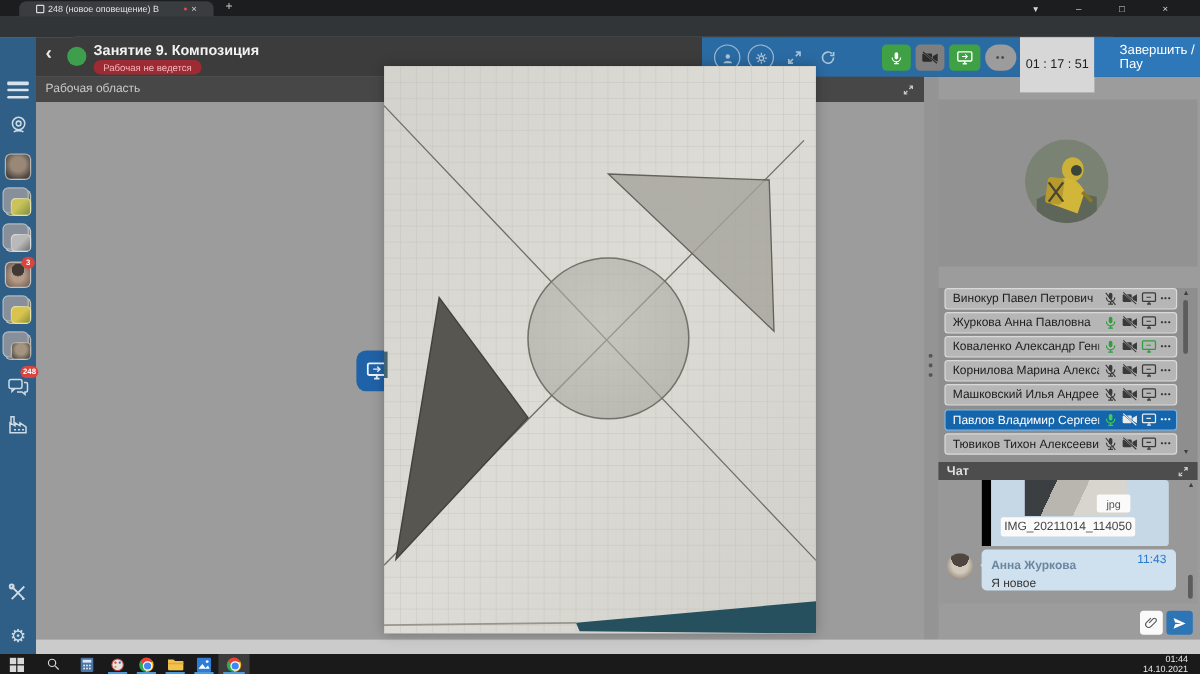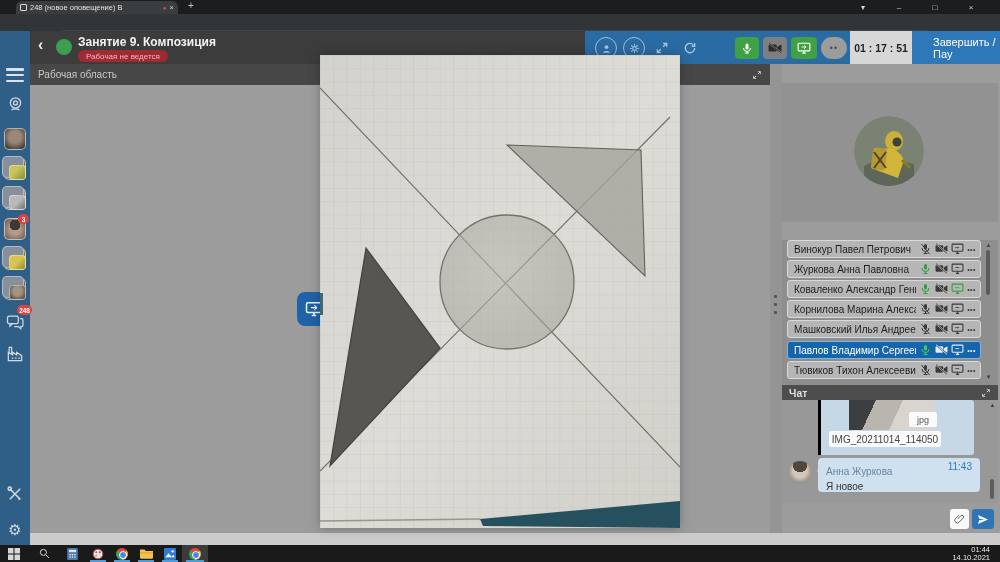--- a/index.html
+++ b/index.html
@@ -1,21 +1,21 @@
 <!DOCTYPE html>
 <html><head>
 <meta charset="utf-8">
 <style>
   *{margin:0;padding:0;box-sizing:border-box}
   body{font-family:"Liberation Sans","DejaVu Sans",sans-serif;background:#000}
   #screen{position:relative;width:1000px;height:562px;overflow:hidden;background:#9c9c9c}
   svg{display:block}
   
   .tabstrip{position:absolute;left:0;top:0;width:1000px;height:14px;background:#1b1d1e}
-  .tab{position:absolute;left:16px;top:1px;width:162px;height:13px;background:#3a3d3f;border-radius:6px 6px 0 0;display:flex;align-items:center;padding:0 4px;gap:3px}
+  .tab{position:absolute;left:16px;top:1px;width:162px;height:13px;background:#3a3d3f;border-radius:6px 6px 0 0;display:flex;align-items:center;padding:0 14px;gap:3px}
   .favicon{width:7px;height:7px;border:1px solid #d8d8d8;border-radius:1px;flex:0 0 auto}
   .tabtitle{font-size:7.5px;color:#e2e2e2;white-space:nowrap;overflow:hidden;flex:1}
   .tabdot{font-size:6px;color:#e14b45;line-height:1}
   .tabclose{font-size:8px;color:#cfcfcf;line-height:1}
   .newtab{position:absolute;left:188px;top:0;font-size:10px;color:#c6c6c6}
   .winctl{position:absolute;top:0;height:14px;display:flex;align-items:center;justify-content:center;width:30px;color:#d6d6d6;font-size:8px}
   .addressbar{position:absolute;left:0;top:14px;width:1000px;height:17px;background:#323537}
   .navglyph{position:absolute;top:14px;height:17px;display:flex;align-items:center;font-size:11px;color:#dedede}
   .urlpill{position:absolute;left:58px;top:16px;width:874px;height:13px;background:#404446;border-radius:7px;display:flex;align-items:center;padding:0 8px;gap:5px}
   .urltext{font-size:8px;color:#e8e8e8;white-space:nowrap;overflow:hidden;flex:1}
@@ -34,21 +34,21 @@
   
   .topbar{position:absolute;left:30px;top:31px;width:970px;height:33px;background:#3c3c3c;z-index:1}
   .bluesec{position:absolute;left:555px;top:0;width:415px;height:33px;background:#2b6ba3}
   .backarrow{position:absolute;left:8px;top:5px;font-size:16px;color:#eaeaea;font-weight:bold}
   .livedot{position:absolute;left:26px;top:8px;width:16px;height:16px;border-radius:50%;background:#3d9e4d}
   .lessontitle{position:absolute;left:48px;top:4px;font-size:12px;font-weight:bold;color:#f2f2f2}
   .recbadge{position:absolute;left:48px;top:19px;background:#9e2b33;color:#f3b6bb;font-size:8px;border-radius:8px;padding:1.5px 8px}
   .circ{width:22px;height:22px;border:1.5px solid rgba(255,255,255,.55);border-radius:50%;color:rgba(255,255,255,.6);display:flex;align-items:center;justify-content:center}
   .circ.nob{border:none}
   .tbtn{position:absolute;top:6px;height:22px;border-radius:4px;display:flex;align-items:center;justify-content:center}
-  .timer{position:absolute;left:265px;top:0;width:62px;height:33px;background:#d7d7d7;color:#1f1f1f;font-weight:bold;font-size:10.5px;display:flex;align-items:center;justify-content:center;white-space:nowrap}
+  .timer{position:absolute;left:265px;top:0;width:62px;height:46px;background:#d7d7d7;color:#1f1f1f;font-weight:normal;font-size:10.5px;display:flex;align-items:center;justify-content:center;white-space:nowrap}
   .endbtn{position:absolute;left:327px;top:0;width:109px;height:33px;background:#2e77b8;color:#fff;display:flex;align-items:center;font-size:11px;padding-left:21px;gap:4px}
   .endx{color:#0d0d0d;font-weight:bold;font-size:12px;margin-left:auto;padding-right:5px}
   
   .wshead{position:absolute;left:30px;top:64px;width:740px;height:21px;background:#474747;display:flex;align-items:center;padding:0 8px;z-index:1}
   .wstitle{font-size:10px;color:#c9c9c9;flex:1}
   .wsbody{position:absolute;left:30px;top:85px;width:740px;height:448px;background:#9c9c9c}
   .sharebtn{position:absolute;left:297px;top:292px;width:34px;height:34px;border-radius:8px;background:#2062a8;color:#eaf2fa;display:flex;align-items:center;justify-content:center;z-index:2}
   .divider{position:absolute;left:770px;top:64px;width:12px;height:469px;background:#949494}
   .handledots{position:absolute;left:774px;top:295px;display:flex;flex-direction:column;gap:5px}
   .handledots i{width:3px;height:3px;background:#555;border-radius:1px}
@@ -69,28 +69,28 @@
   .pic.on{color:#2f9e3c}
   .sel .pic{color:#ececec}
   .sel .pic.on{color:#3fd052}
   .pdots{font-size:7px;color:#3a3a3a;letter-spacing:.5px;flex:0 0 auto}
   .sel .pdots{color:#ececec}
   .mic .slash,.cam .slash{stroke:currentColor}
   .mic.on .slash{display:none}
   .vscroll{position:absolute;width:7px;color:#3f3f3f;font-size:6px;text-align:center}
   .thumbbar{position:absolute;width:4px;background:#5c5c5c;border-radius:2px}
   .chatbody{position:absolute;left:782px;top:400px;width:216px;height:103px;background:#989898}
-  .msgimg{position:absolute;left:818px;top:400px;width:156px;height:55px;background:#c6d7e6;border-left:3px solid #000000;border-radius:0 3px 3px 0;overflow:hidden}
+  .msgimg{position:absolute;left:818px;top:400px;width:156px;height:55px;background:#c6d7e6;border-left:8px solid #000000;border-radius:0 3px 3px 0;overflow:hidden}
   .msgthumb{position:absolute;left:28px;top:-2px;width:85px;height:32px;background:linear-gradient(115deg,#3c3f42 0 28%,#b9b6b0 28% 55%,#d8d5cf 55% 100%)}
   .jpgbox{position:absolute;left:88px;top:12px;width:28px;height:15px;background:#fafafa;border-radius:2px;font-size:9px;color:#555;display:flex;align-items:center;justify-content:center}
   .fnamebox{position:absolute;left:8px;top:31px;width:112px;height:16px;background:#fafafa;border-radius:2px;font-size:10px;color:#444;display:flex;align-items:center;justify-content:center;white-space:nowrap}
   .msgav{position:absolute;left:789px;top:461px;width:22px;height:22px;border-radius:50%;background:radial-gradient(circle at 50% 18%,#4e463f 0 34%,transparent 35%),radial-gradient(circle at 50% 45%,#d2c8bc 0 40%,#988d80 75%,#6d655c 100%)}
   .msgtext{position:absolute;left:818px;top:458px;width:162px;height:34px;background:#cfe0ee;border-radius:4px;padding:3px 8px}
   .msgtext::before{content:"";position:absolute;left:-6px;top:8px;border:5px solid transparent;border-right-color:#cfe0ee}
-  .msgname{font-size:10px;font-weight:normal;color:#6b87a0}
+  .msgname{font-size:10px;font-weight:bold;color:#6b87a0}
   .msgtime{position:absolute;right:8px;top:3px;font-size:10px;color:#2d7ac9}
   .msgbody{font-size:10px;color:#333;margin-top:2px}
   .chatinput{position:absolute;left:789px;top:509px;width:156px;height:20px;background:#f0f0f0;border:1px solid #c9c9c9;border-radius:3px;font-size:10px;color:#444;padding:0 6px;font-family:"Liberation Sans",sans-serif}
   .chatinput::placeholder{color:#8f8f8f}
   .clipbtn{position:absolute;left:950px;top:509px;width:19px;height:20px;background:#fafafa;border-radius:3px;color:#555;display:flex;align-items:center;justify-content:center}
   .sendbtn{position:absolute;left:972px;top:509px;width:22px;height:20px;background:#2e75b6;border-radius:3px;color:#fff;display:flex;align-items:center;justify-content:center}
   
   .taskbar{position:absolute;left:0;top:545px;width:1000px;height:17px;background:#1a1a1a;z-index:9}
   .tslot{position:absolute;top:0;height:17px;width:24px;display:flex;align-items:center;justify-content:center}
   .tslot.active{background:#3b3b3b}

